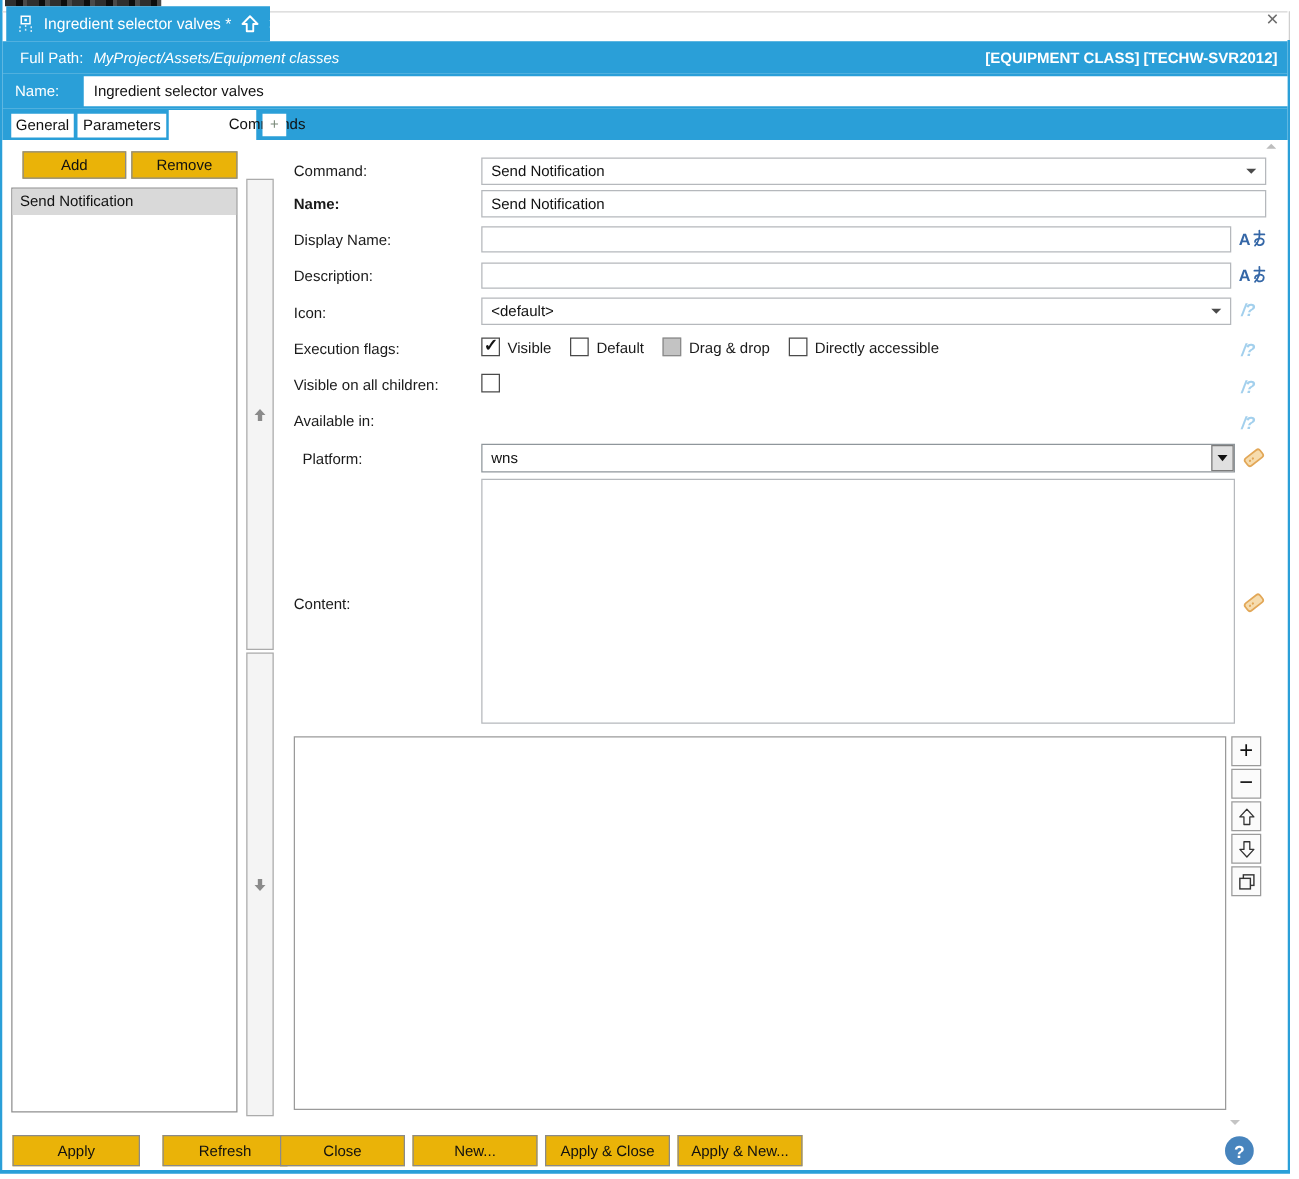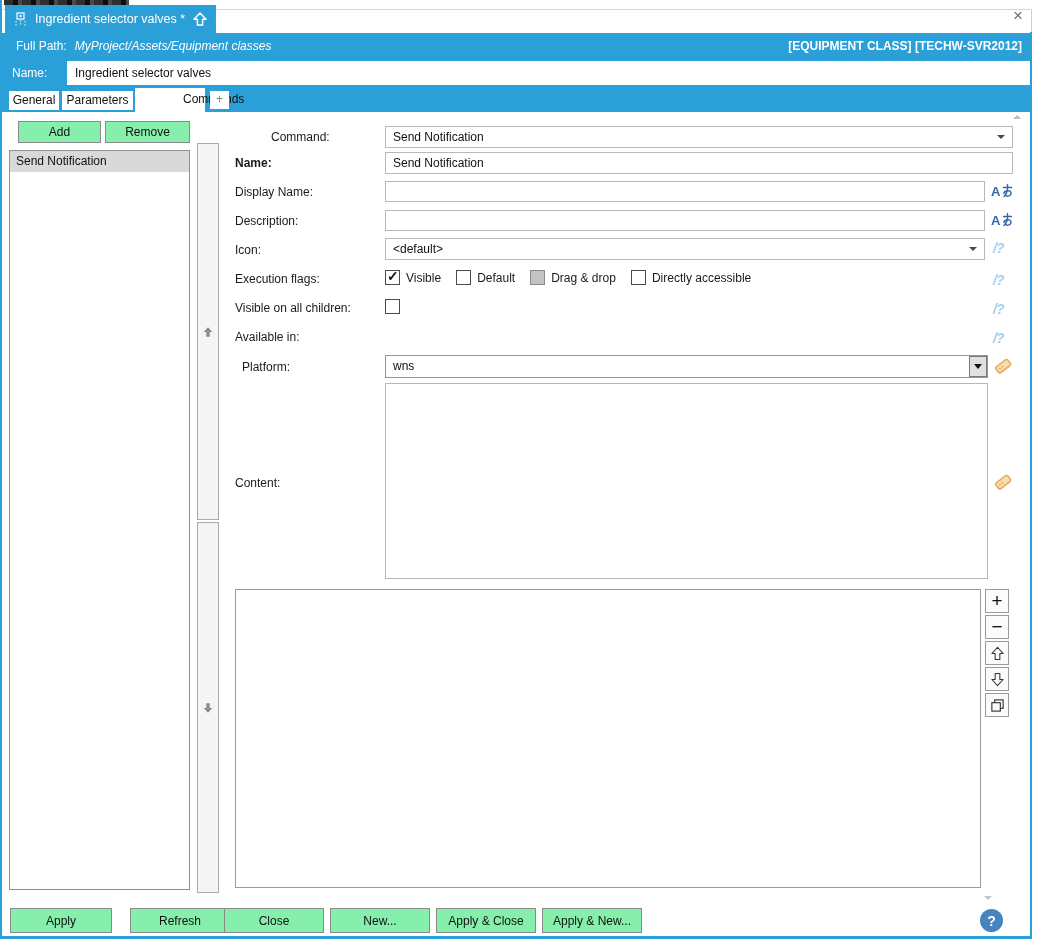--- a/index.html
+++ b/index.html
@@ -30,21 +30,21 @@
   
   #tab-strip { left:2px; top:87px; width:1028px; height:25px; background:#2a9fd8; }
   .tab { position:absolute; background:#fff; color:#111; font-size:12px; text-align:center; cursor:default; }
   .tab.inactive { top:4px; height:19px; line-height:19px; }
   .tab.active   { top:1px; height:24px; line-height:22px;padding-left:48px; }
   .tab.addtab   { top:4px; height:18px; line-height:16px; color:#7a8a7a; font-size:12px; }
 
   
   #content { left:2px; top:112px; width:1028px; height:792px; background:#fff; }
 
-  .btn { background:#86efac; border:1px solid #8a8a8a; font:12px "Liberation Sans",sans-serif;
+  .btn { background:#eab308; border:1px solid #8a8a8a; font:12px "Liberation Sans",sans-serif;
          color:#111; display:flex; align-items:center; justify-content:center; cursor:default; }
 
   #cmd-list { left:9px; top:150px; width:181px; height:740px; border:1px solid #8f8f8f; background:#fff; }
   .list-item { height:21px; line-height:21px; font-size:12px; padding-left:6px; color:#111; }
   .list-item.selected { background:#d9d9d9; }
 
   .strip-btn { left:197px; width:22px; background:#f4f4f4; border:1px solid #ababab;
                display:flex; align-items:center; justify-content:center; }
 
   .lbl { font-size:12px; color:#1a1a1a; white-space:nowrap; }
@@ -163,21 +163,21 @@
     <svg width="14" height="14" viewBox="0 0 16 16">
       <path d="M8 2.5 L13 8 H10 V13.5 H6 V8 H3 Z" fill="#8b8b8b"></path>
     </svg>
   </div>
   <div class="abs strip-btn" style="top:522px;height:371px;">
     <svg width="14" height="14" viewBox="0 0 16 16">
       <path d="M8 13.5 L3 8 H6 V2.5 H10 V8 H13 Z" fill="#8b8b8b"></path>
     </svg>
   </div>
 
-  <div class="abs lbl" style="left:235px;top:130px;margin-left:36px;">Command:</div>
+  <div class="abs lbl" style="left:235px;top:130px;">Command:</div>
   <div class="abs lbl" style="left:235px;top:156px;font-weight:bold;">Name:</div>
   <div class="abs lbl" style="left:235px;top:185px;">Display Name:</div>
   <div class="abs lbl" style="left:235px;top:214px;">Description:</div>
   <div class="abs lbl" style="left:235px;top:243px;">Icon:</div>
   <div class="abs lbl" style="left:235px;top:272px;">Execution flags:</div>
   <div class="abs lbl" style="left:235px;top:301px;">Visible on all children:</div>
   <div class="abs lbl" style="left:235px;top:330px;">Available in:</div>
   <div class="abs lbl" style="left:242px;top:360px;">Platform:</div>
   <div class="abs lbl" style="left:235px;top:476px;">Content:</div>
 

